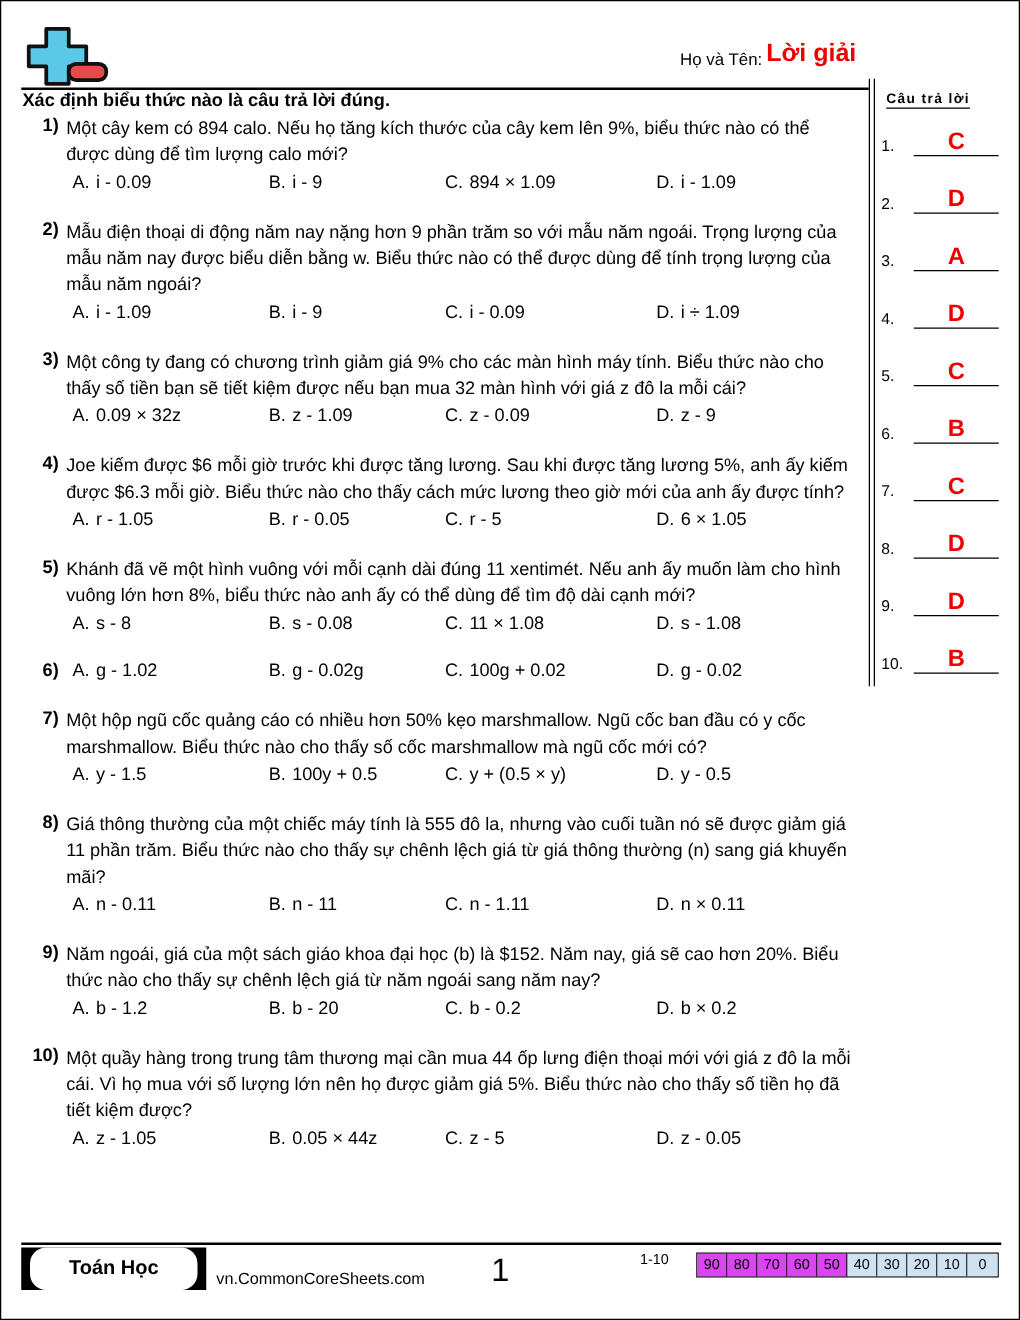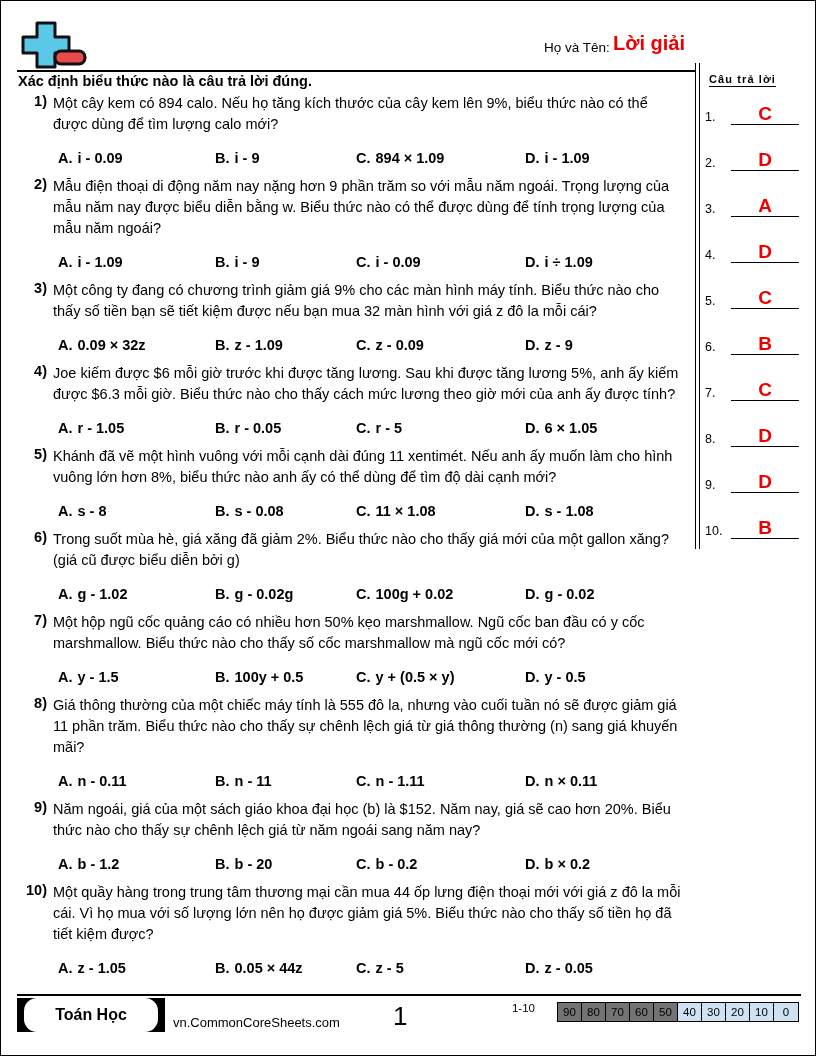--- a/index.html
+++ b/index.html
@@ -168,24 +168,23 @@
     line-height: 21px;
     text-align: left;
   }
   .q-choices {
     position: relative;
     height: 24px;
     margin-top: 3px;
   }
   .choice {
     position: absolute;
-    top: 12px;
+    top: 0;
     font-size: 14.5px;
     white-space: nowrap;
-    font-weight: bold;
   }
   .choice .lbl { margin-right: 5px; }
   .c0 { left: 5px; }
   .c1 { left: 162px; }
   .c2 { left: 303px; }
   .c3 { left: 472px; }
 
   
   #footer-rule {
     position: absolute;
@@ -252,21 +251,21 @@
     border: 1px solid #000000;
   }
   .scale-cell {
     width: 24px;
     height: 18px;
     border-right: 1px solid #000000;
     font-size: 11.5px;
     display: flex;
     align-items: center;
     justify-content: center;
-    background: #737373;
+    background: #d946ef;
     box-sizing: border-box;
   }
   .scale-cell:last-child { border-right: none; }
   .scale-cell.hl { background: #cfe2f3; }
 </style>
 </head>
 <body>
 
 <div id="page">
 
@@ -393,21 +392,20 @@
       <div class="q-choices">
         <span class="choice c0"><span class="lbl">A.</span><span>s - 8</span></span>
         <span class="choice c1"><span class="lbl">B.</span><span>s - 0.08</span></span>
         <span class="choice c2"><span class="lbl">C.</span><span>11 × 1.08</span></span>
         <span class="choice c3"><span class="lbl">D.</span><span>s - 1.08</span></span>
       </div>
     </div>
 
     <div class="q">
       <span class="q-num">6)</span>
-      <div class="q-text">Trong suốt mùa hè, giá xăng đã giảm 2%. Biểu thức nào cho thấy giá mới của một gallon xăng? (giá cũ được biểu diễn bởi g)</div>
       <div class="q-choices">
         <span class="choice c0"><span class="lbl">A.</span><span>g - 1.02</span></span>
         <span class="choice c1"><span class="lbl">B.</span><span>g - 0.02g</span></span>
         <span class="choice c2"><span class="lbl">C.</span><span>100g + 0.02</span></span>
         <span class="choice c3"><span class="lbl">D.</span><span>g - 0.02</span></span>
       </div>
     </div>
 
     <div class="q">
       <span class="q-num">7)</span>

